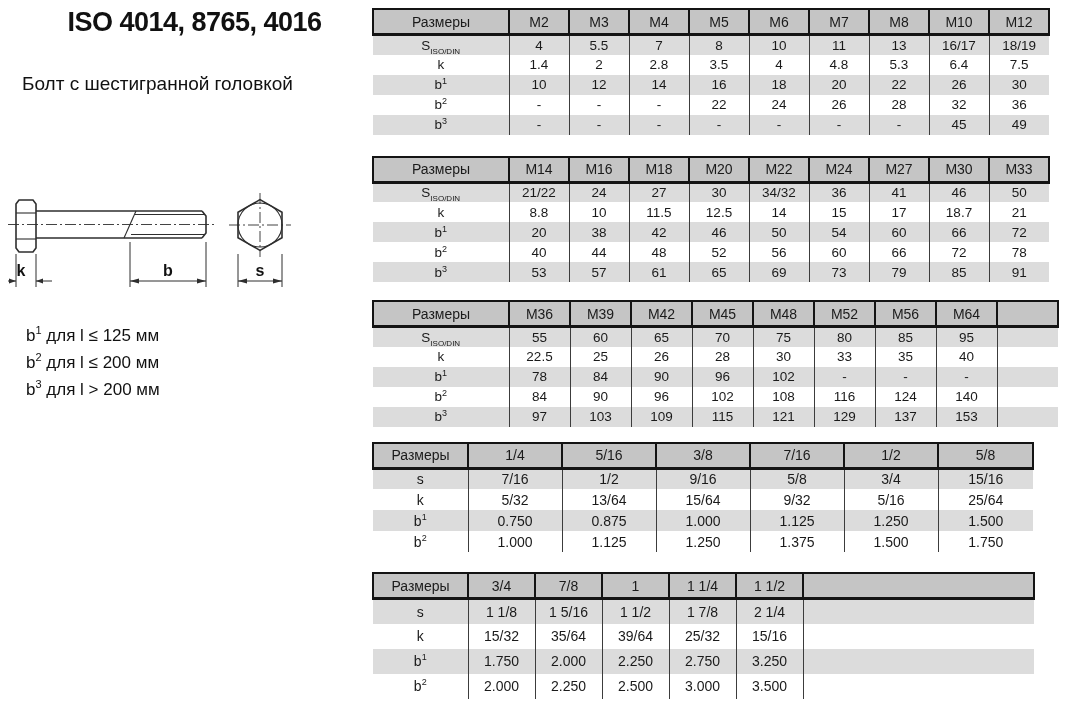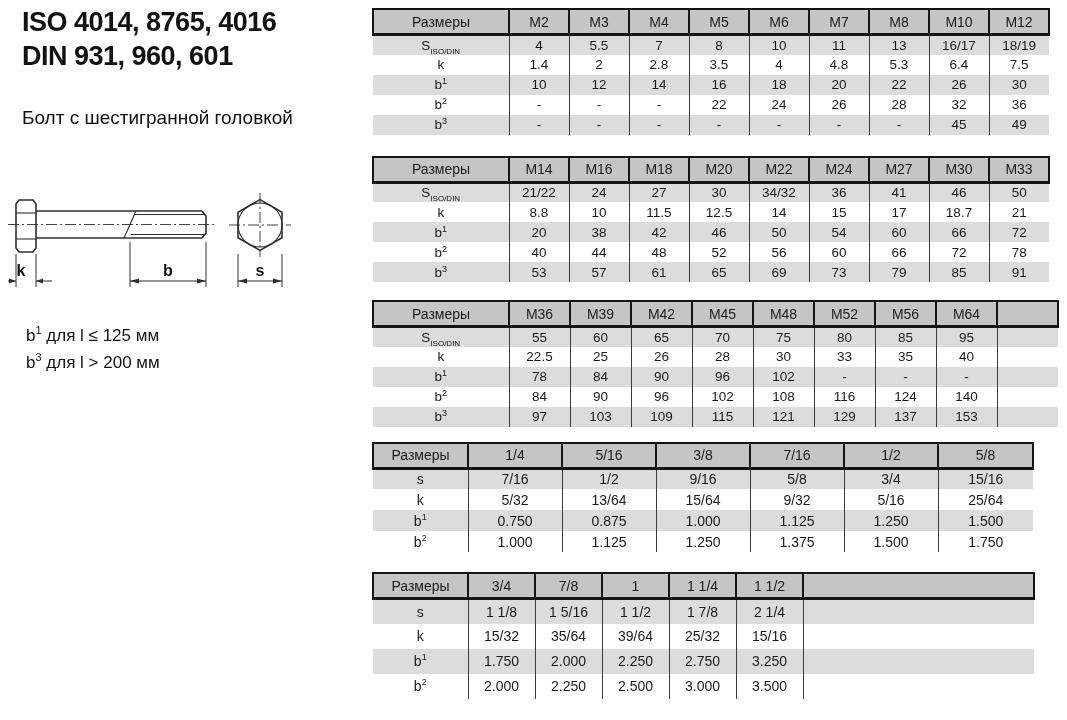--- a/index.html
+++ b/index.html
@@ -2,21 +2,21 @@
 <html><head>
 <meta charset="utf-8">
 <style>
   html,body{margin:0;padding:0;}
   body{
     width:1067px;height:720px;position:relative;background:#ffffff;
     font-family:"Liberation Sans",sans-serif;color:#1a1a1a;overflow:hidden;
   }
   
   .left-panel{position:absolute;left:22px;top:6px;width:345px;}
-  .doc-title{font-size:27px;font-weight:700;line-height:1.25;letter-spacing:-0.5px;color:#111;}
+  .doc-title{font-size:27px;font-weight:700;line-height:1.25;letter-spacing:-0.5px;color:#111;text-align:center;}
   .doc-subtitle{font-size:19px;line-height:1.45;margin-top:30px;color:#111;}
   .drawing{position:absolute;left:8px;top:190px;}
   .footnotes{position:absolute;left:26px;top:322px;font-size:17px;line-height:1.6;color:#111;}
   .footnotes sup{font-size:11px;}
   
   .tables-column{position:absolute;left:372px;top:8px;}
   table{border-collapse:collapse;table-layout:fixed;margin:0;}
   th,td{text-align:center;vertical-align:middle;padding:0;overflow:hidden;white-space:nowrap;}
   thead th{
     background:#c5c5c5;border:2px solid #141414;border-bottom:3px solid #141414;
@@ -42,21 +42,20 @@
   .dim{stroke:#2e2e2e;stroke-width:1;fill:none;}
   .arr{fill:#2e2e2e;stroke:none;}
   .dimlabel{font-family:"Liberation Sans",sans-serif;font-size:16px;font-weight:700;fill:#111;}
 </style>
 </head>
 <body>
 
 <div class="left-panel">
   <div class="doc-title">
     <div>ISO 4014, 8765, 4016</div>
-    <div>DIN 931, 960, 601</div>
   </div>
   <div class="doc-subtitle">
     <div>Болт с шестигранной головкой</div>
   </div>
 </div>
 
 <svg class="drawing" width="310" height="112" viewBox="0 0 310 112">
 
   <g>
     <path class="ln" d="M8,14 L11,10 L25,10 L28,14 L28,58 L25,62 L11,62 L8,58 Z"></path>
@@ -107,20 +106,21 @@
     <line class="dim" x1="274" y1="64" x2="274" y2="97"></line>
     <line class="dim" x1="230" y1="91" x2="274" y2="91"></line>
     <polygon class="arr" points="230,91 239,88.4 239,93.6"></polygon>
     <polygon class="arr" points="274,91 265,88.4 265,93.6"></polygon>
     <text class="dimlabel" x="252" y="86" text-anchor="middle">s</text>
   </g>
 </svg>
 
 <div class="footnotes">
   <div><span>b</span><sup>1</sup><span> для l ≤ 125 мм</span></div>
+  <div><span>b</span><sup>2</sup><span> для l ≤ 200 мм</span></div>
   <div><span>b</span><sup>3</sup><span> для l &gt; 200 мм</span></div>
 </div>
 
 <div class="tables-column">
   <table id="table-1" class="tbl-m">
       <colgroup>
         <col style="width: 136px;">
         <col style="width: 60px;">
         <col style="width: 60px;">
         <col style="width: 60px;">

